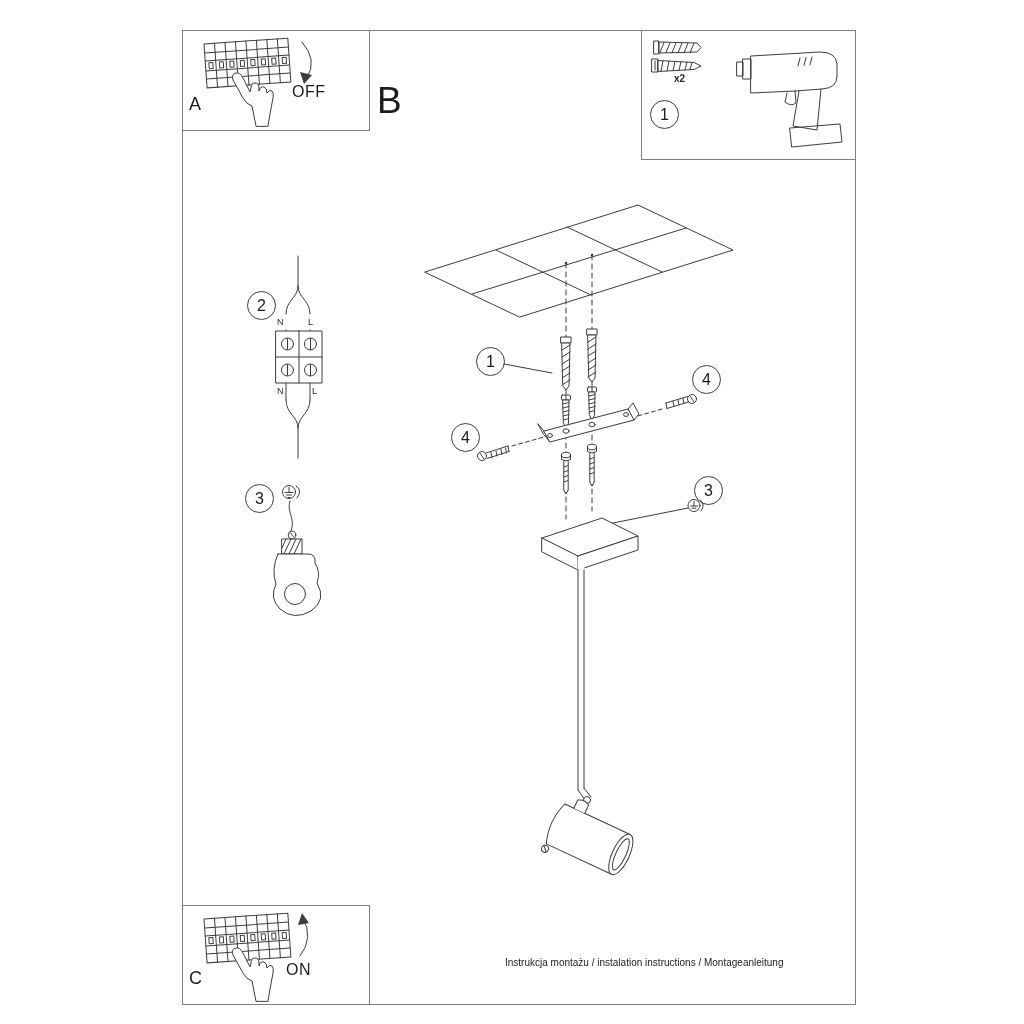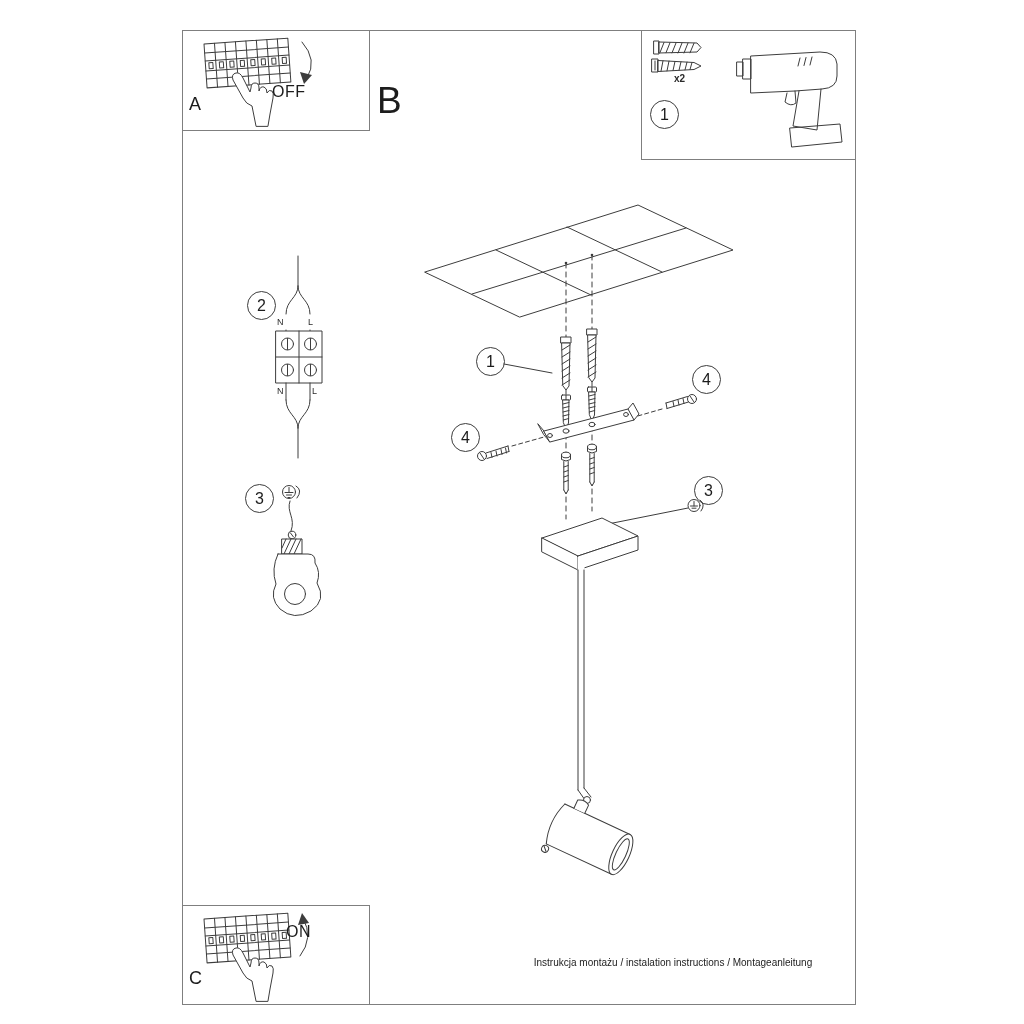--- a/index.html
+++ b/index.html
@@ -9,21 +9,21 @@
   svg.art{position:absolute;left:0;top:0;}
   .txt{position:absolute;white-space:nowrap;line-height:1;}
   .label-big{font-size:18px;}
   .label-state{font-size:16px;letter-spacing:0.5px;}
   .label-section{font-size:37px;font-weight:400;}
   .label-small{font-size:10px;color:#2a2a2a;font-weight:bold;}
   .label-wire{font-size:9px;color:#2a2a2a;}
   .callout{position:absolute;width:29px;height:29px;border:1px solid #3d3d3d;border-radius:50%;
            display:flex;align-items:center;justify-content:center;font-size:16px;color:#1c1c1c;
            box-sizing:border-box;background:transparent;}
-  .footer{position:absolute;left:505px;top:956px;width:336px;text-align:center;
+  .footer{position:absolute;left:505px;top:956px;width:336px;
           font-size:10px;line-height:13px;color:#222;}
 </style>
 </head>
 <body>
 
 <div class="page">
 
   <div class="frame" style="left:182px;top:30px;width:674px;height:975px;"></div>
   <div class="frame" style="left:182px;top:30px;width:188px;height:101px;"></div>
   <div class="frame" style="left:641px;top:30px;width:215px;height:130px;"></div>
@@ -290,25 +290,25 @@
           <ellipse cx="624" cy="840" rx="5" ry="17"></ellipse>
           <path d="M562,818 L562,809 Q568,805 574,809 L574,818" fill="#ffffff"></path>
           <circle cx="553" cy="867" r="3.5" fill="#ffffff"></circle>
           <line x1="551" y1="865" x2="555" y2="869"></line>
         </g>
       </g>
     </g>
   </svg>
 
   <div class="txt label-big" style="left:189px;top:95px;">A</div>
-  <div class="txt label-state" style="left:272px;top:84px;">OFF</div>
+  <div class="txt label-state" style="left:292px;top:84px;">OFF</div>
   <div class="txt label-section" style="left:377px;top:82px;">B</div>
   <div class="txt label-small" style="left:674px;top:74px;">x2</div>
   <div class="txt label-big" style="left:189px;top:969px;">C</div>
-  <div class="txt label-state" style="left:286px;top:924px;">ON</div>
+  <div class="txt label-state" style="left:286px;top:962px;">ON</div>
 
   <div class="txt label-wire" style="left:277px;top:318px;">N</div>
   <div class="txt label-wire" style="left:308px;top:318px;">L</div>
   <div class="txt label-wire" style="left:277px;top:387px;">N</div>
   <div class="txt label-wire" style="left:312px;top:387px;">L</div>
 
   <div class="callout" style="left:650px;top:100px;">
       <span>1</span>
     </div>
   <div class="callout" style="left:247px;top:291px;">

